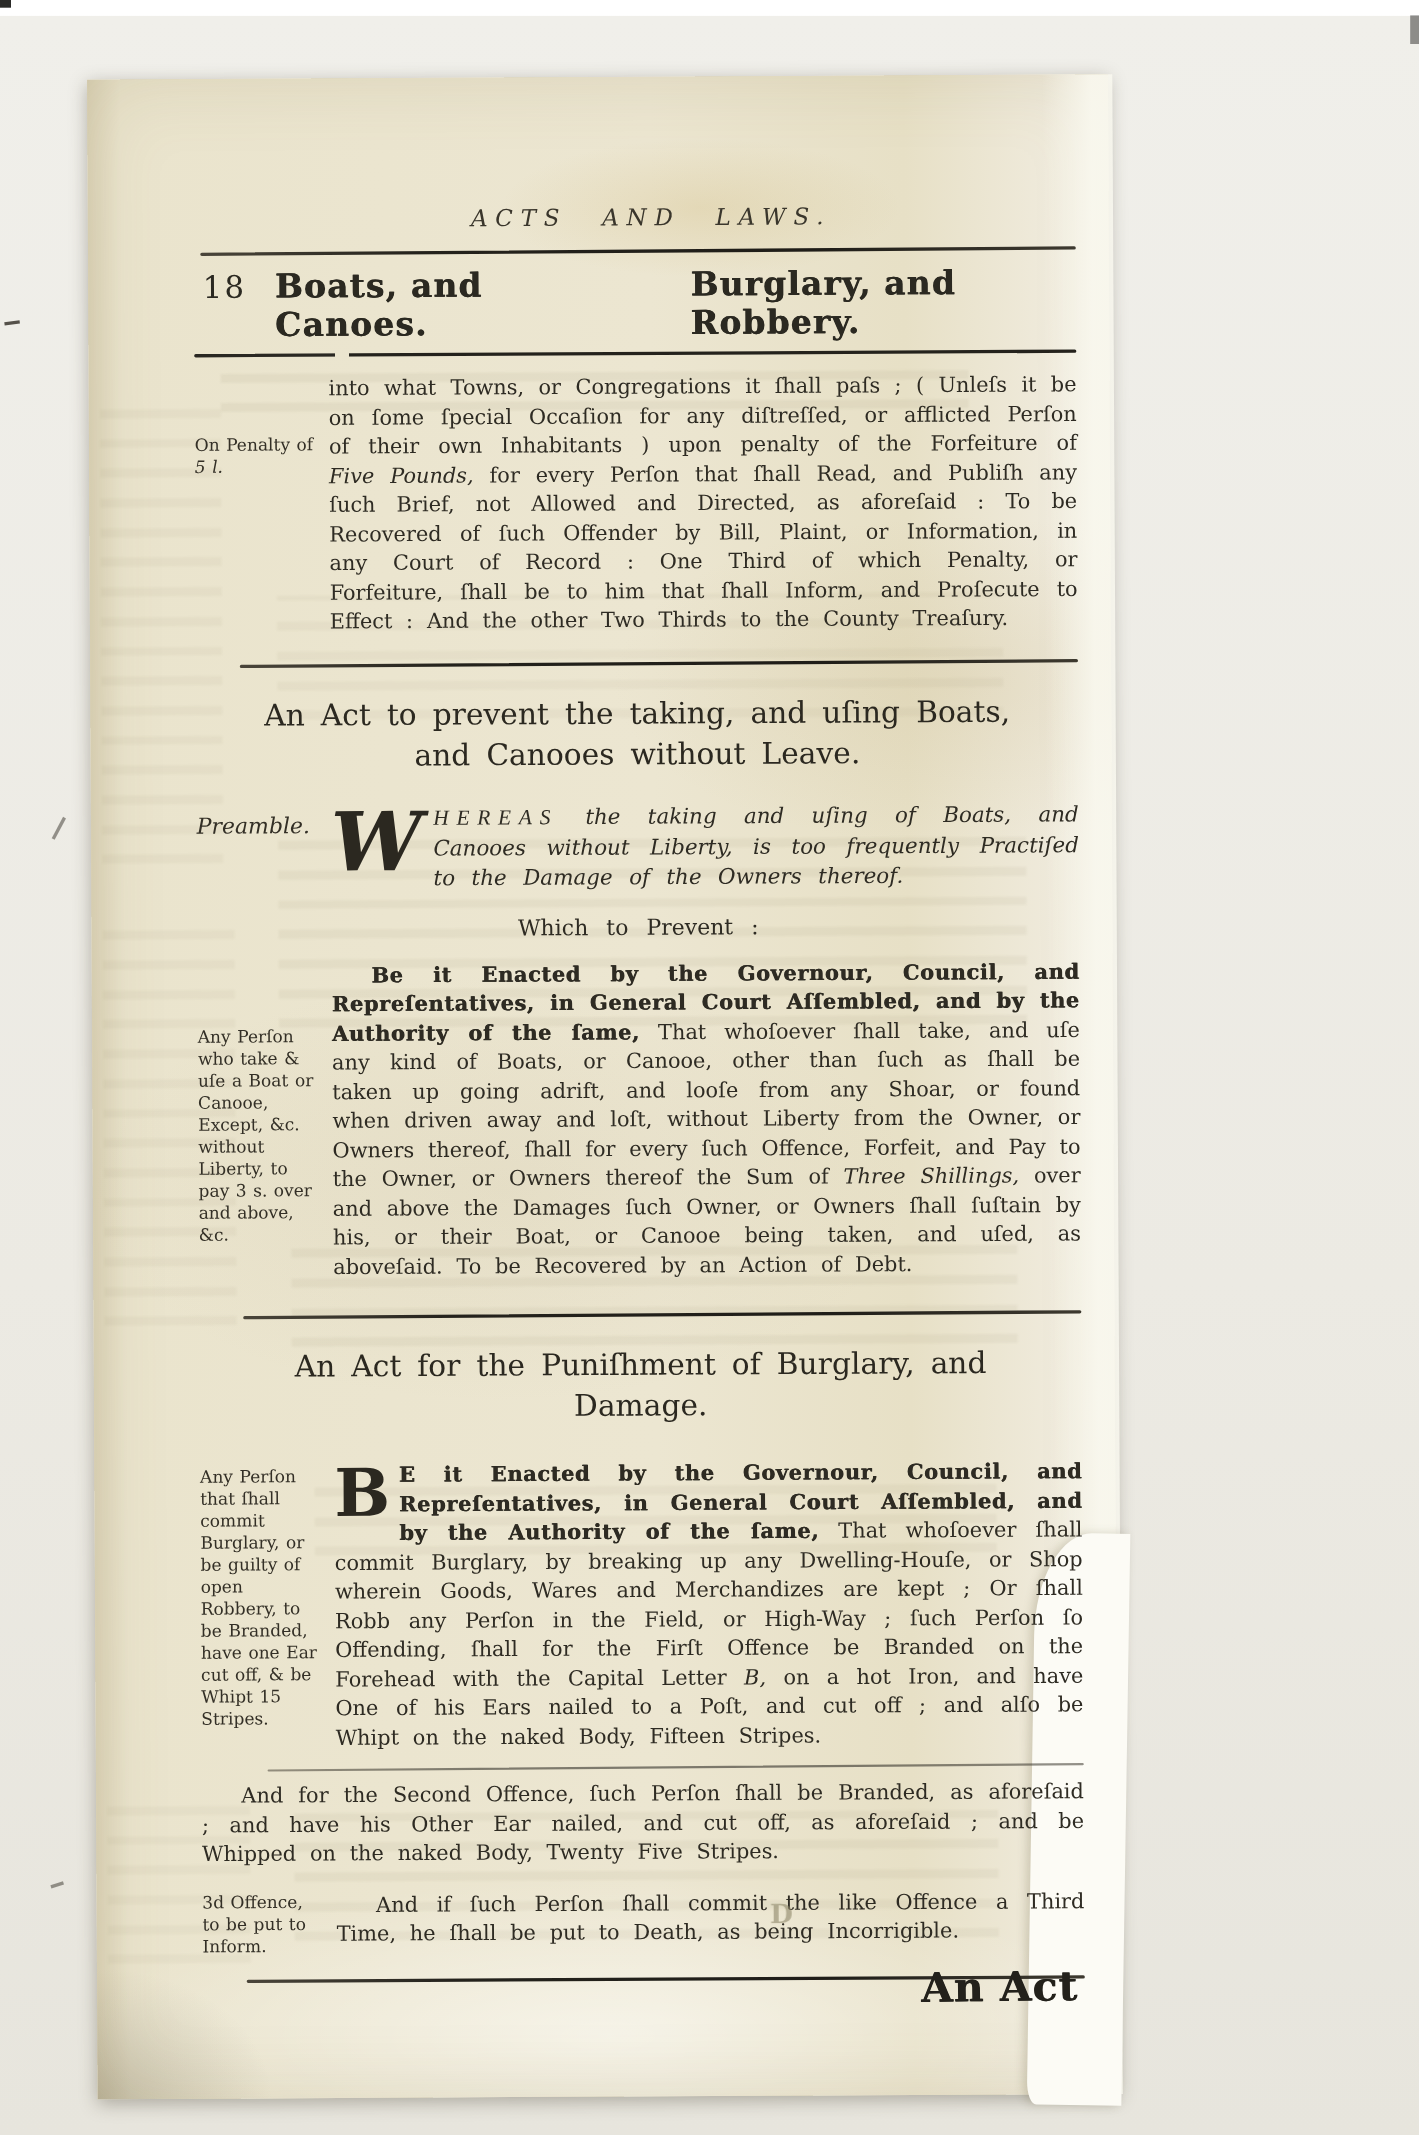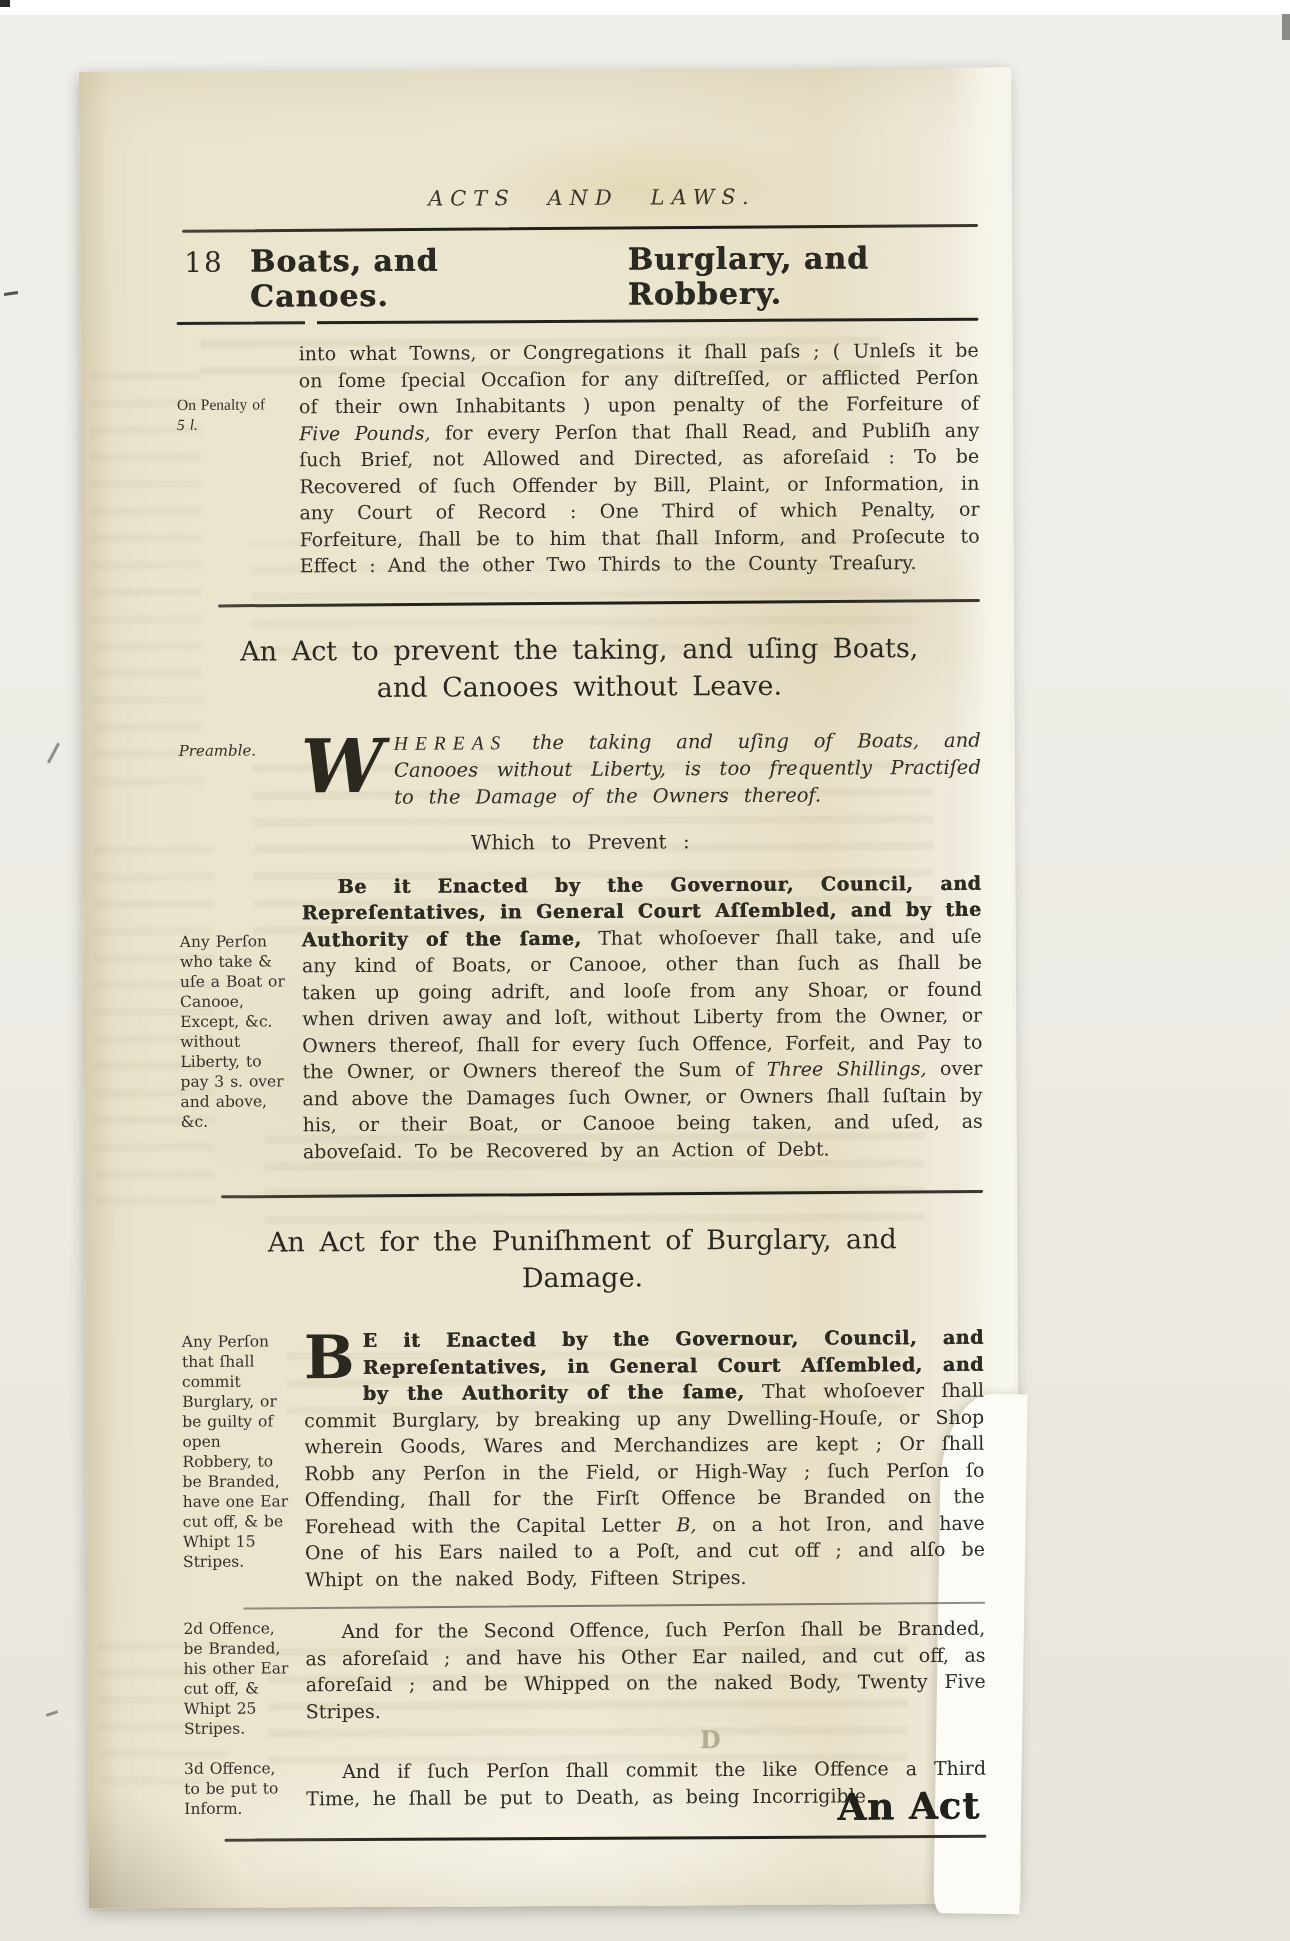--- a/index.html
+++ b/index.html
@@ -155,37 +155,37 @@
         <span class="pagenum">18</span>
         <span>Boats, and Canoes.</span>
         <span class="gap"></span>
         <span>Burglary, and Robbery.</span>
       </div>
 
       <div class="rule rule-double"></div>
 
       <div class="row">
         <div class="margin-col">
-          <div class="mnote" style="padding-top:54px;font-family:Liberation Serif, serif;">
+          <div class="mnote" style="padding-top:54px;">
             <span>On Penalty of</span><br>
             <span class="it">5 l.</span>
           </div>
         </div>
         <div class="main-col">
           <p class="body-p"><span>into what Towns, or Congregations it ſhall paſs ; ( Unleſs it be on ſome ſpecial Occaſion for any diſtreſſed, or afflicted Perſon of their own Inhabitants ) upon penalty of the Forfeiture of </span><span class="it">Five Pounds,</span><span> for every Perſon that ſhall Read, and Publiſh any ſuch Brief, not Allowed and Directed, as aforeſaid : To be Recovered of ſuch Offender by Bill, Plaint, or Information, in any Court of Record : One Third of which Penalty, or Forfeiture, ſhall be to him that ſhall Inform, and Proſecute to Effect : And the other Two Thirds to the County Treaſury.</span></p>
         </div>
       </div>
 
       <div class="rule rule-mid"></div>
 
       <div class="act-heading" style="padding:0 40px;">An Act to prevent the taking, and uſing Boats, and Canooes without Leave.</div>
 
       <div class="row" style="margin-top:24px;">
         <div class="margin-col">
-          <div class="mnote it" style="padding-top:10px;font-size:15px;">Preamble.</div>
+          <div class="mnote it" style="padding-top:10px;font-size:20px;">Preamble.</div>
         </div>
         <div class="main-col">
           <p class="preamble-p"><span class="dropcap">W</span><span style="letter-spacing:7px;font-family:Liberation Serif, serif;">HEREAS</span><span> the taking and uſing of Boats, and Canooes without Liberty, is too frequently Practiſed to the Damage of the Owners thereof.</span></p>
         </div>
       </div>
 
       <div class="subhead">Which to Prevent :</div>
 
       <div class="row" style="margin-top:18px;">
         <div class="margin-col">
@@ -208,23 +208,20 @@
           <div class="mnote" style="padding-top:4px;">Any Perſon that ſhall commit Burglary, or be guilty of open Robbery, to be Branded, have one Ear cut off, &amp; be Whipt 15 Stripes.</div>
         </div>
         <div class="main-col">
           <p class="body-p"><span class="dropcap-b">B</span><span class="bl">E it Enacted by the Governour, Council, and Repreſentatives, in General Court Aſſembled, and by the Authority of the ſame,</span><span> That whoſoever ſhall commit Burglary, by breaking up any Dwelling-Houſe, or Shop wherein Goods, Wares and Merchandizes are kept ; Or ſhall Robb any Perſon in the Field, or High-Way ; ſuch Perſon ſo Offending, ſhall for the Firſt Offence be Branded on the Forehead with the Capital Letter </span><span class="it">B,</span><span> on a hot Iron, and have One of his Ears nailed to a Poſt, and cut off ; and alſo be Whipt on the naked Body, Fifteen Stripes.</span></p>
         </div>
       </div>
 
       <div class="rule rule-light"></div>
 
       <div class="row" style="margin-top:2px;">
-        <div class="margin-col">
-          <div class="mnote">2d Offence, be Branded, his other Ear cut off, &amp; Whipt 25 Stripes.</div>
-        </div>
         <div class="main-col">
           <p class="body-p enact-indent">And for the Second Offence, ſuch Perſon ſhall be Branded, as aforeſaid ; and have his Other Ear nailed, and cut off, as aforeſaid ; and be Whipped on the naked Body, Twenty Five Stripes.</p>
         </div>
       </div>
 
       <div class="row" style="margin-top:20px;">
         <div class="margin-col">
           <div class="mnote">3d Offence, to be put to Inform.</div>
         </div>
         <div class="main-col">

